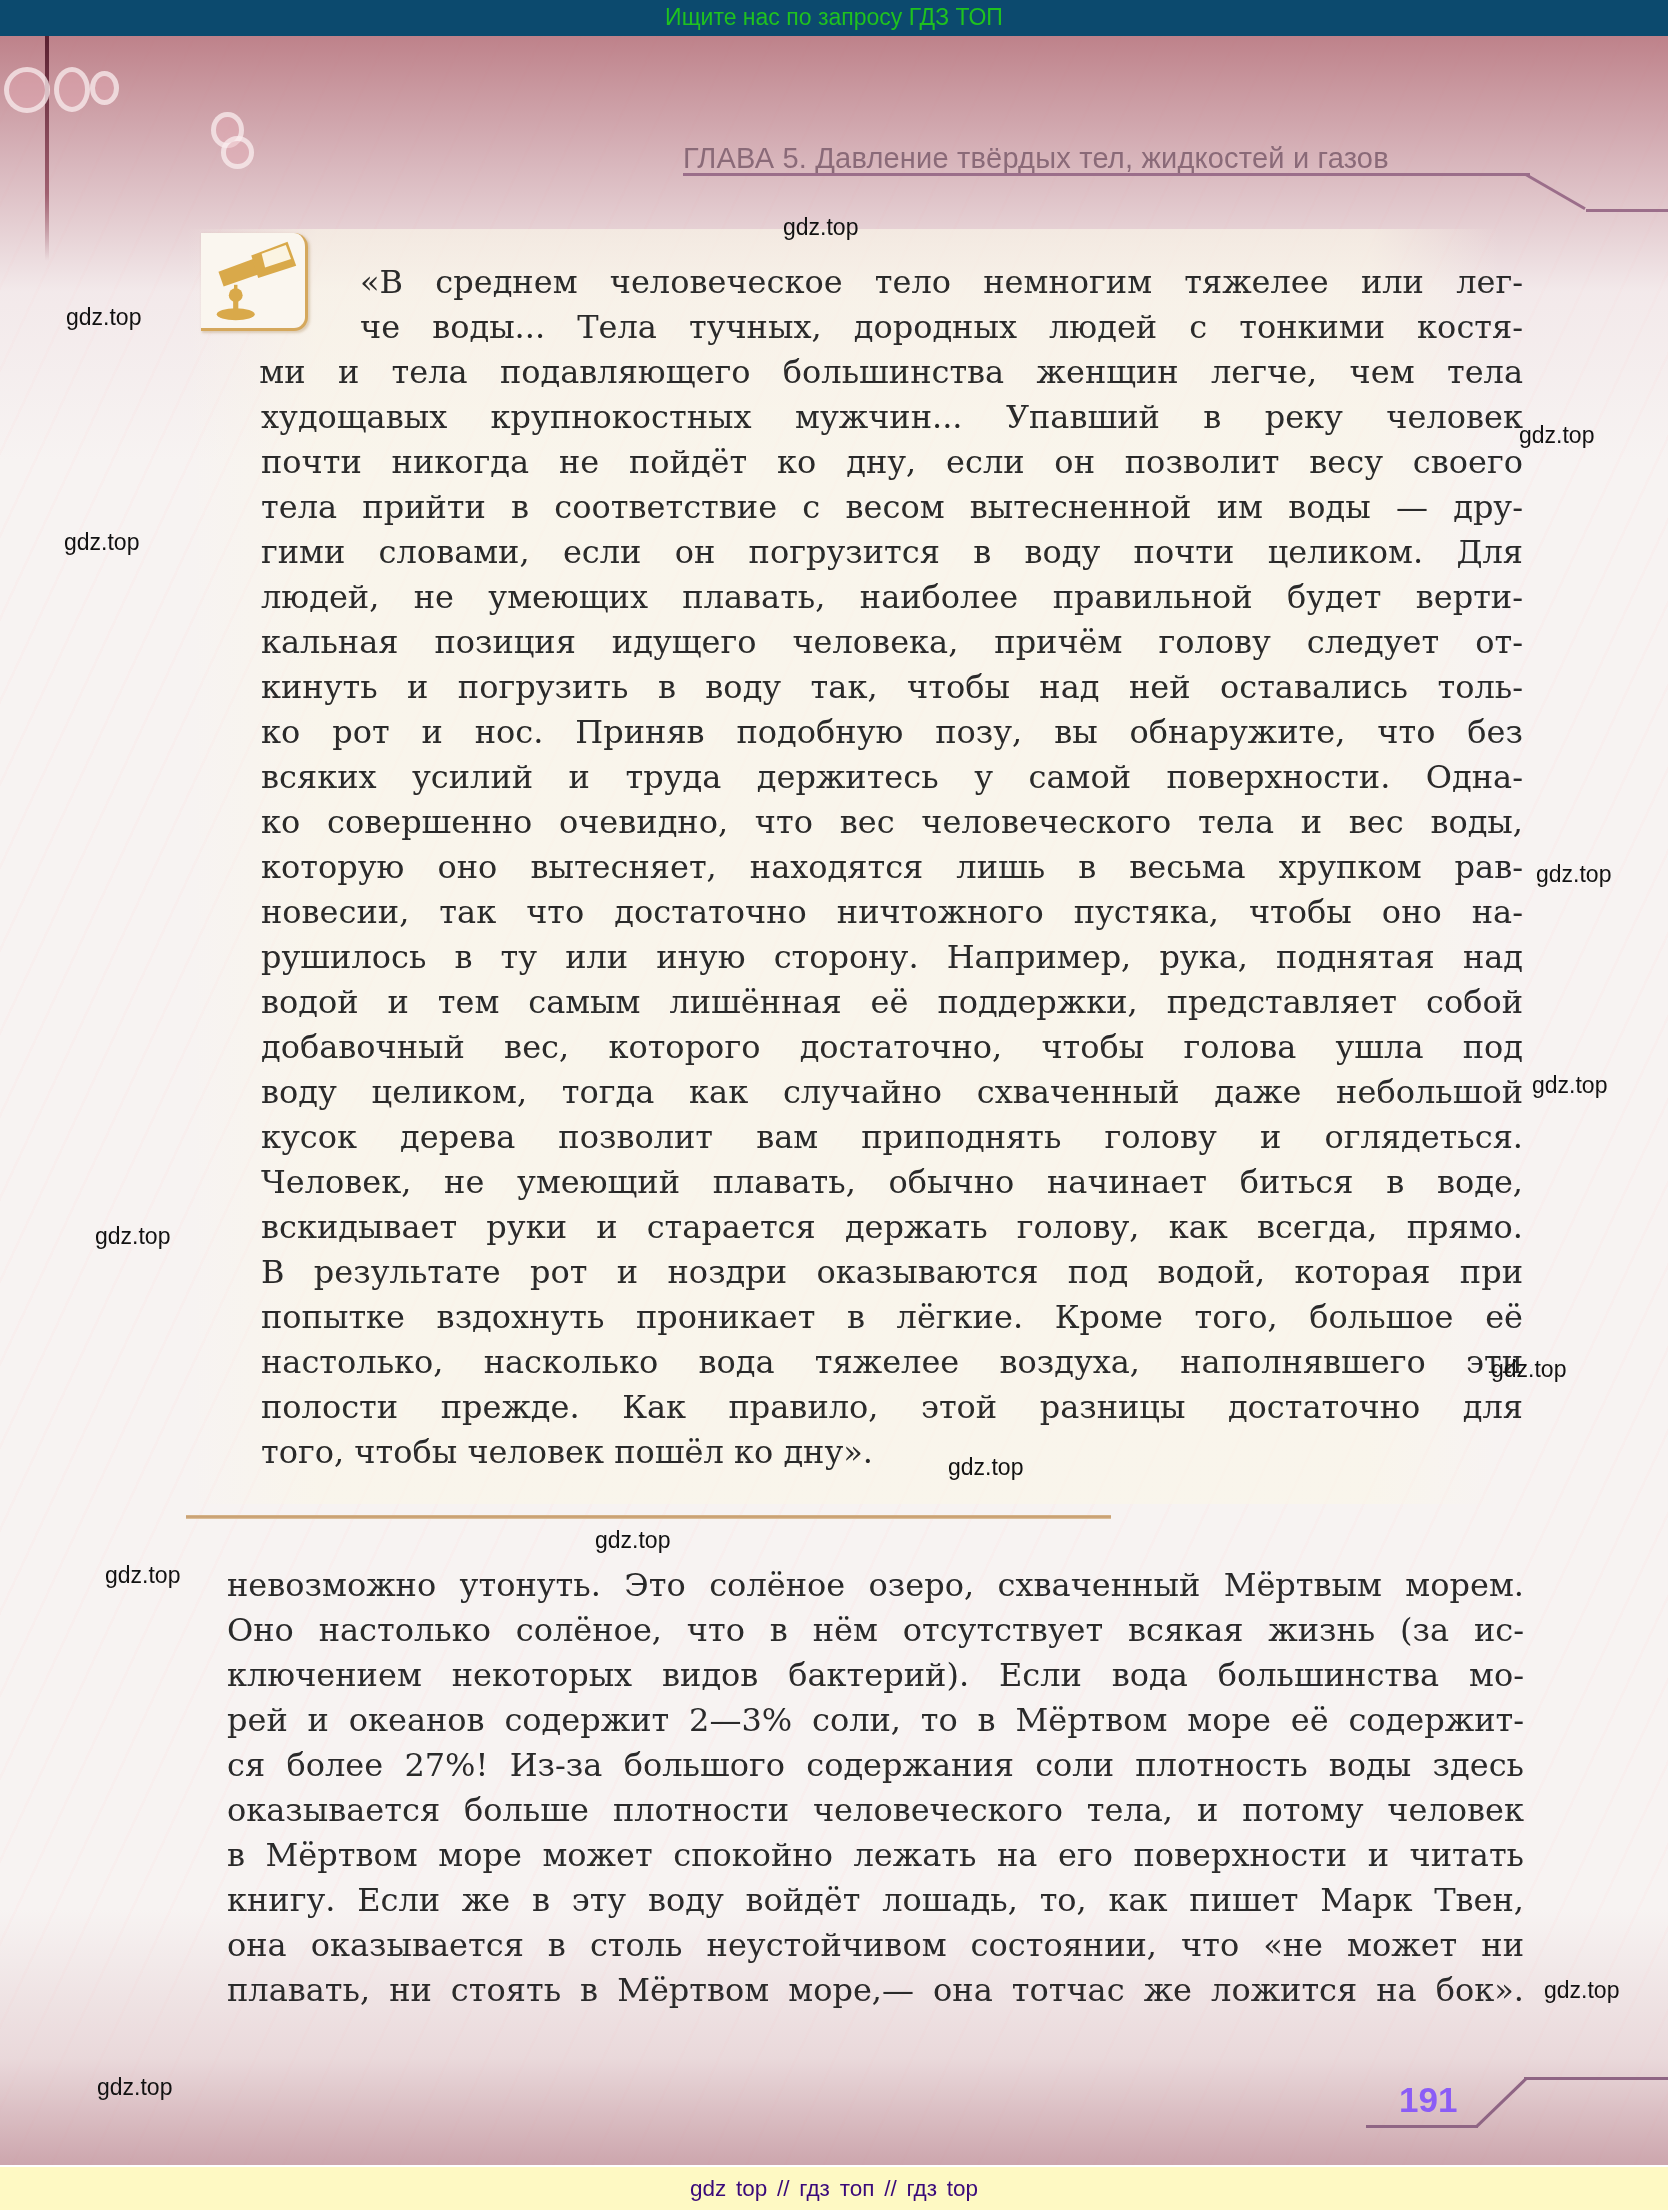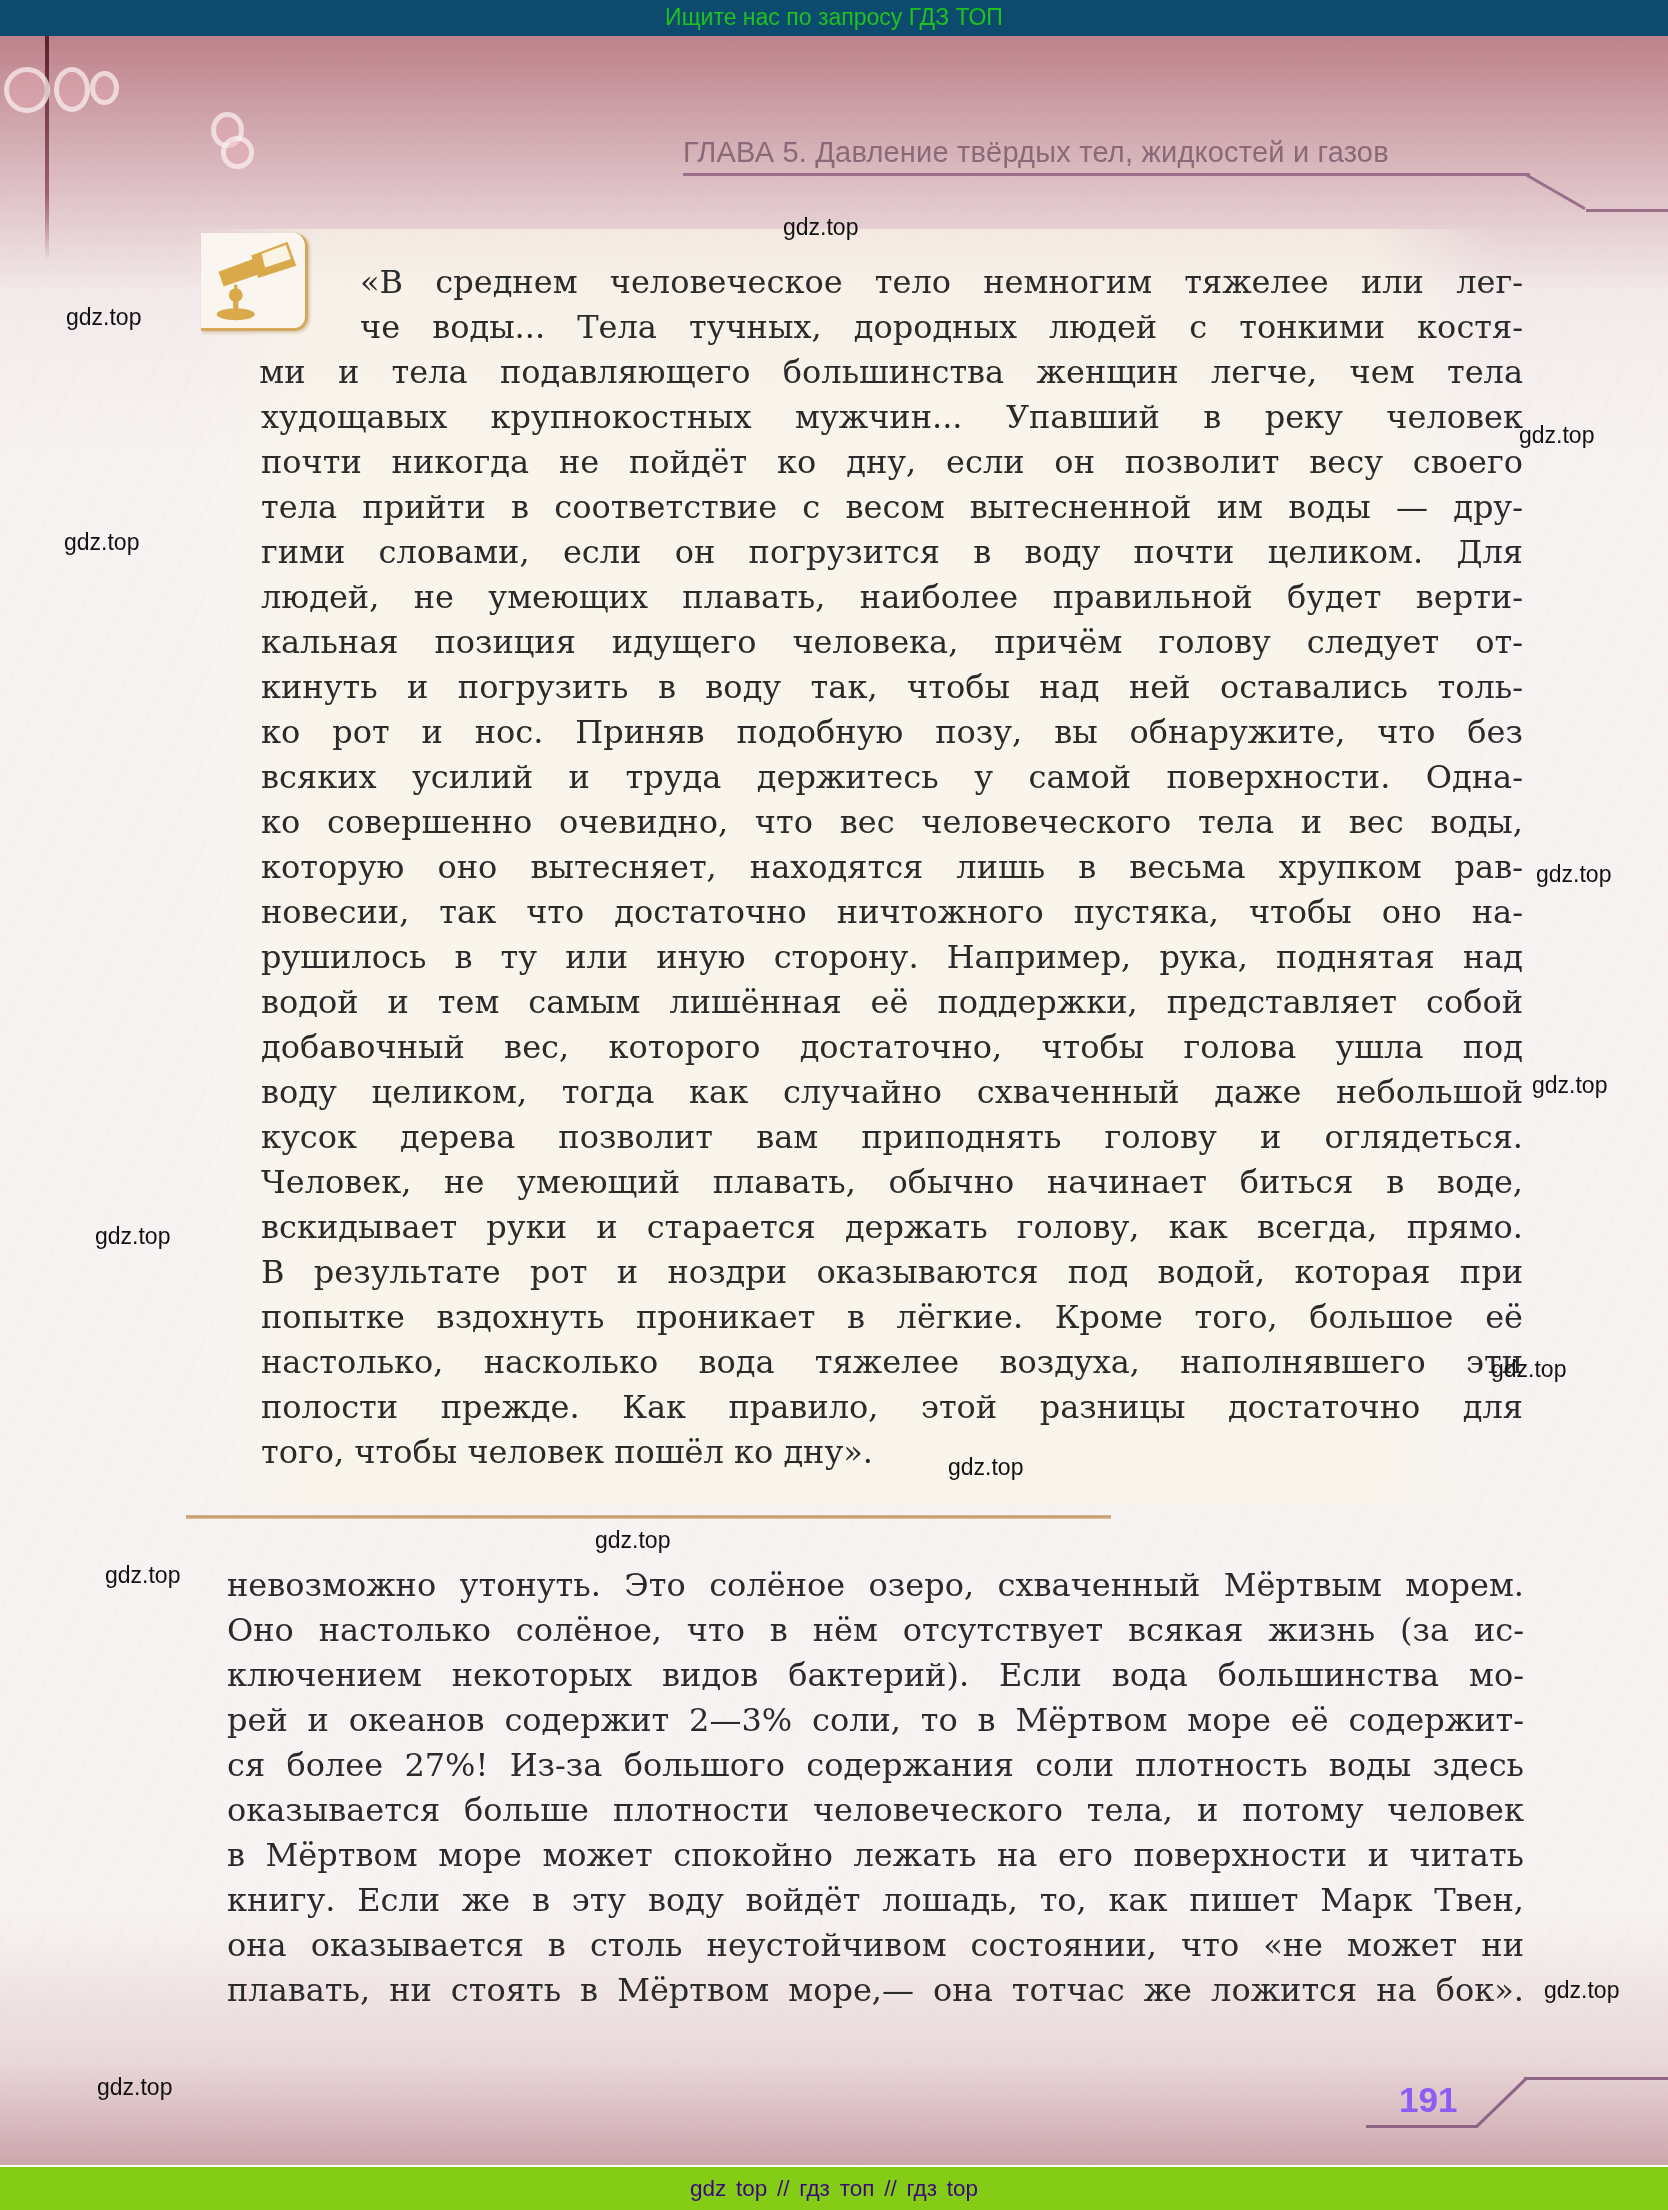--- a/index.html
+++ b/index.html
@@ -25,21 +25,21 @@
   .spine {
     position:absolute; left:45px; top:0; width:3.5px; height:225px;
     background:linear-gradient(180deg,#5a2030,#a06070 70%, rgba(160,96,112,0));
   }
   .bubble {
     position:absolute; border-radius:50%;
     border:5.2px solid rgba(255,255,255,0.6);
     background:rgba(230,170,180,0.4);
   }
   .chapter-header {
-    position:absolute; left:683px; top:136px; width:847px;
+    position:absolute; left:683px; top:142px; width:847px;
     font-family:"Liberation Sans", sans-serif; font-size:29px; color:#8a6a78;
     letter-spacing:0.2px; white-space:nowrap;
   }
   .chapter-line {
     position:absolute; left:683px; top:173px; width:847px; height:2.6px; background:#9b6e8a;
   }
   .chapter-line-diag {
     position:absolute; left:1526px; top:173px; width:69px; height:2.6px; background:#9b6e8a;
     transform-origin:0 0; transform:rotate(30deg);
   }
@@ -83,21 +83,21 @@
     font-family:"Liberation Sans", sans-serif; font-weight:bold; font-size:35px; color:#8b5cf6;
   }
   .pn-line1 { position:absolute; left:1366px; top:2125px; width:112px; height:2.6px; background:#8f6584; }
   .pn-diag { position:absolute; left:1476px; top:2125px; width:69px; height:2.6px; background:#8f6584; transform-origin:0 0; transform:rotate(-44deg); }
   .pn-line2 { position:absolute; left:1524px; top:2077px; width:144px; height:2.6px; background:#8f6584; }
   .watermark {
     position:absolute; font-family:"Liberation Sans", sans-serif; font-size:23px; color:#111;
     white-space:nowrap;
   }
   .bottom-banner {
-    position:absolute; left:0; top:2167px; width:1668px; height:43px; background:#84cc16;
+    position:absolute; left:0; top:2167px; width:1668px; height:43px; background:#fef9c3;
     text-align:center; font-family:"Liberation Sans", sans-serif; font-size:22.5px; color:#3a0a7a;
     line-height:43px; word-spacing:3.5px;
   }
 </style>
 </head>
 <body>
 
 <div class="top-banner">
   <span>Ищите нас по запросу ГДЗ ТОП</span>
 </div>

